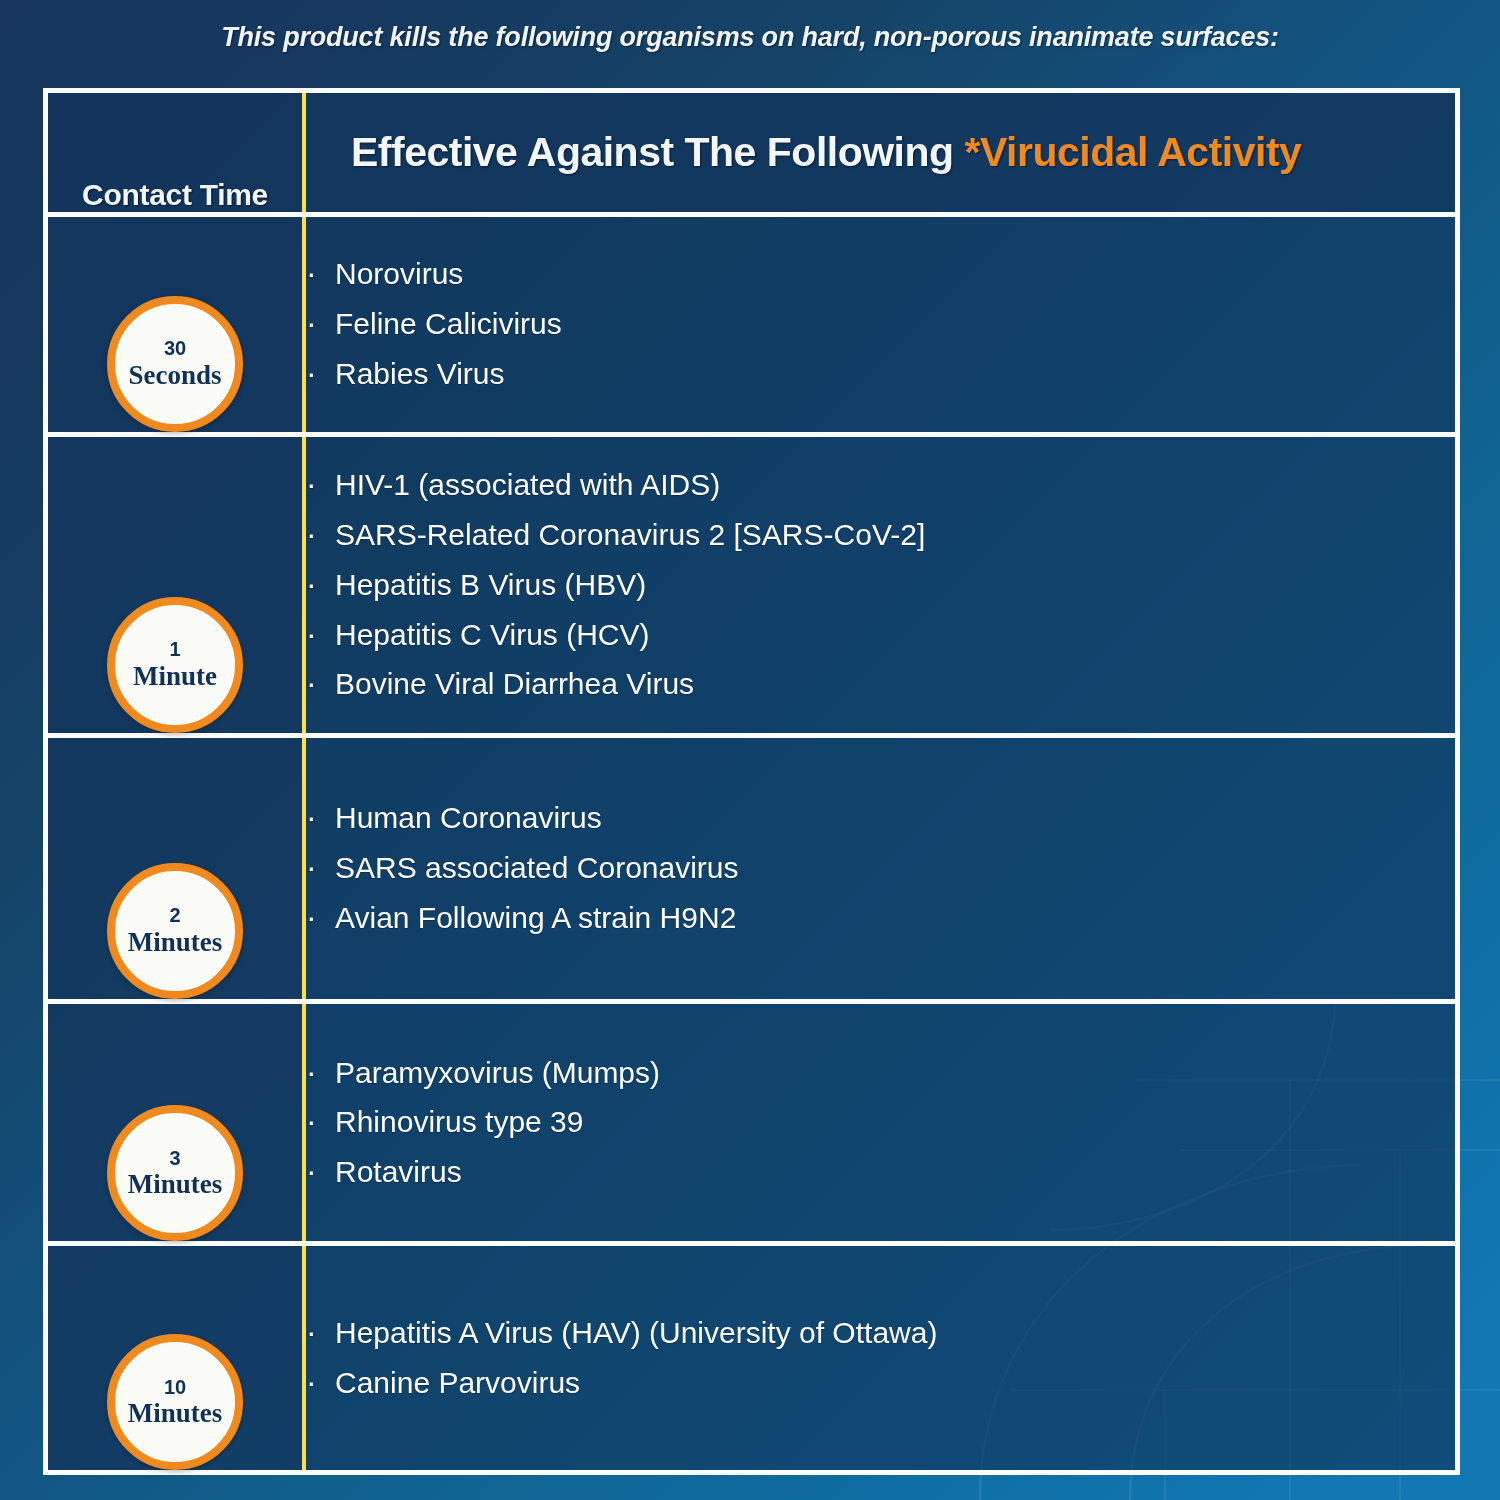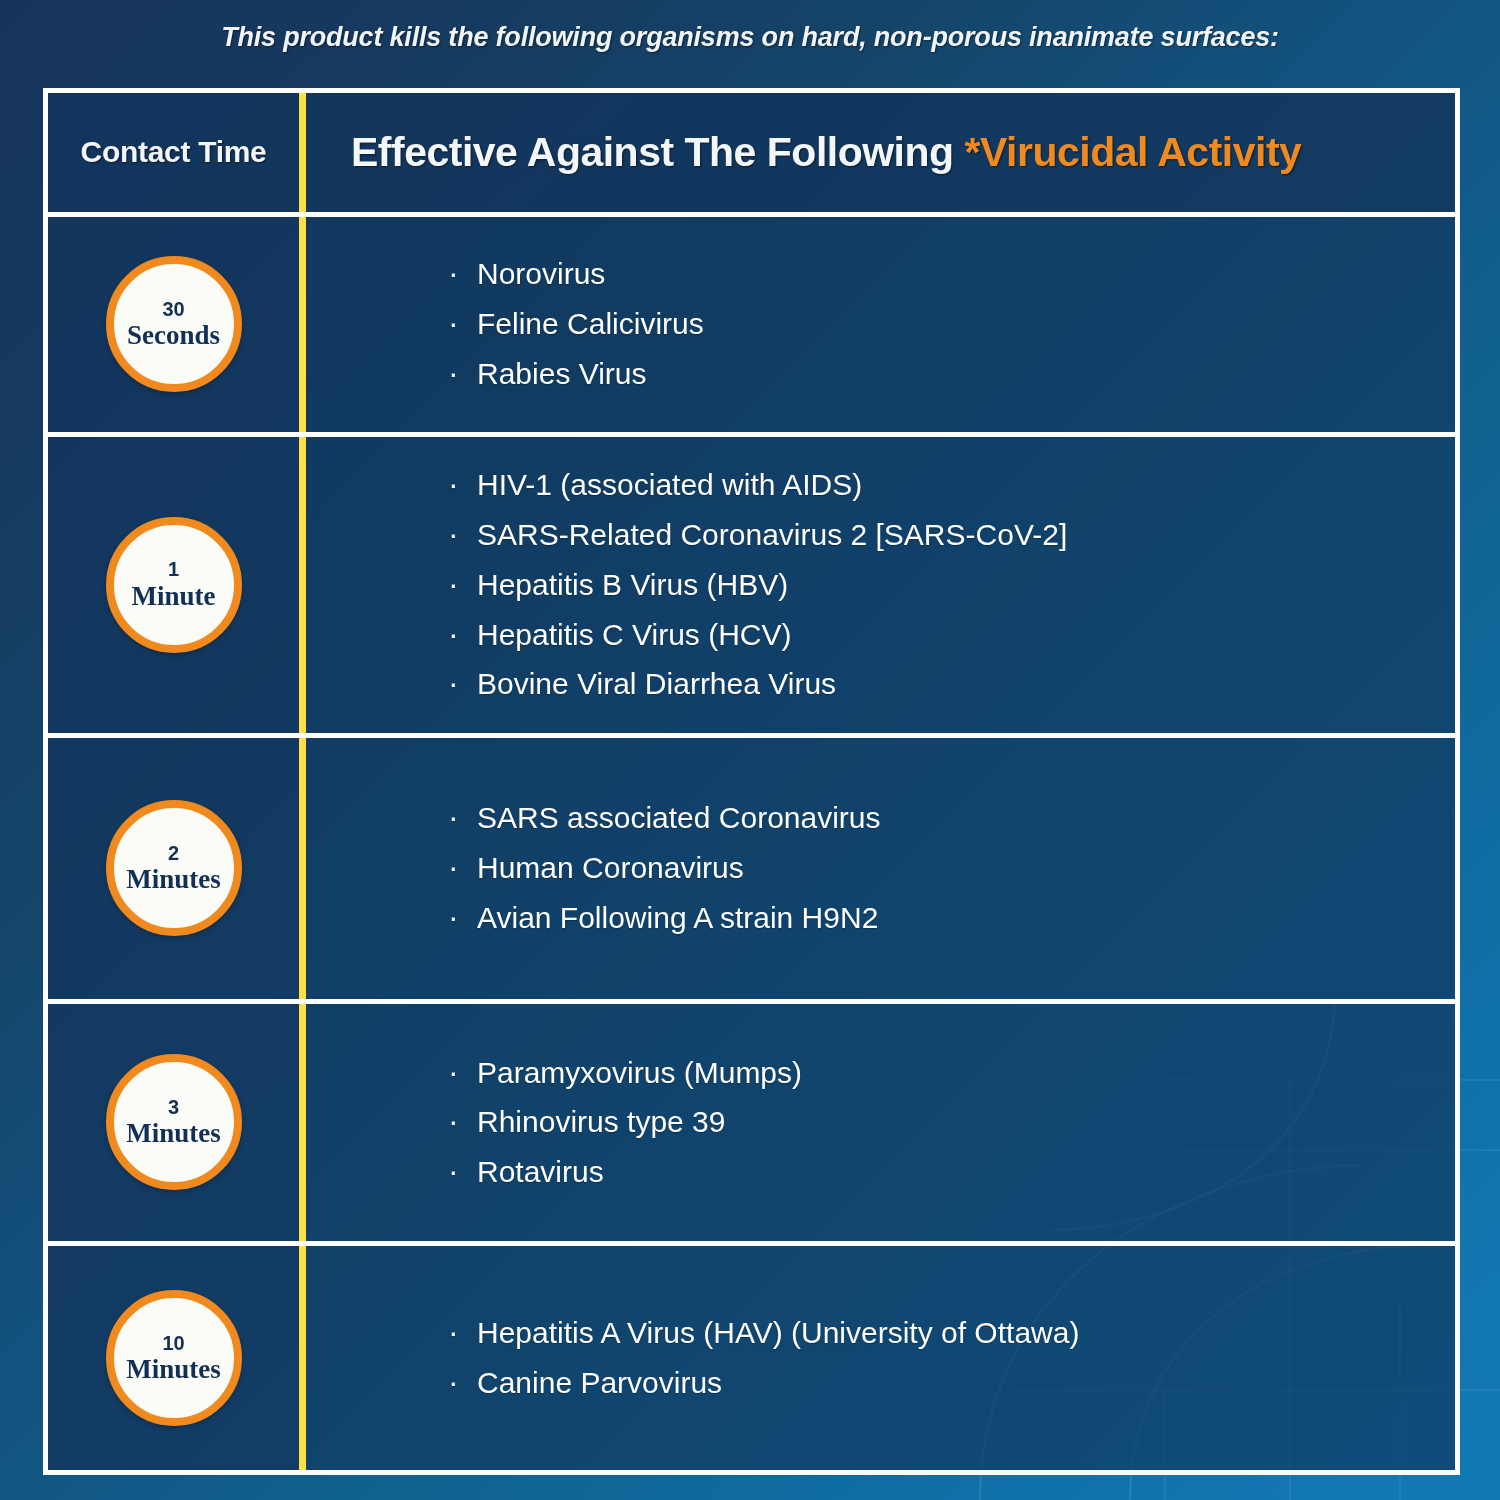--- a/index.html
+++ b/index.html
@@ -73,32 +73,31 @@
     display: flex;
     width: 100%;
     border-bottom: 5px solid #ffffff;
     background: rgba(18,53,92,0.58);
   }
   .trow:last-child { border-bottom: none; }
 
   .cell-time {
     width: 258px;
     flex: 0 0 258px;
-    border-right: 7px solid #fde047;
-    display: flex;
-    align-items: center;
+    border-right: 4px solid #fde047;
+    display: flex;
+    align-items: flex-end;
     justify-content: center;
     background: rgba(20,55,94,0.55);
   }
 
   .cell-orgs {
     flex: 1 1 auto;
     display: flex;
     align-items: center;
-    padding-left: 142px;
     background: rgba(16,58,100,0.25);
   }
 
   
   #header-row { height: 124px; }
   #header-row .cell-time,
   #header-row .cell-orgs { background: rgba(19,54,93,0.62); }
 
   #header-row .cell-orgs {
     padding-left: 45px;
@@ -243,22 +242,22 @@
 
   <div class="trow" id="row-2">
     <div class="cell-time">
       <div class="time-badge">
         <span class="tb-num">2</span>
         <span class="tb-unit">Minutes</span>
       </div>
     </div>
     <div class="cell-orgs">
       <ul class="org-list">
+        <li>Human Coronavirus</li>
         <li>SARS associated Coronavirus</li>
-        <li>Human Coronavirus</li>
         <li>Avian Following A strain H9N2</li>
       </ul>
     </div>
   </div>
 
   <div class="trow" id="row-3">
     <div class="cell-time">
       <div class="time-badge">
         <span class="tb-num">3</span>
         <span class="tb-unit">Minutes</span>

